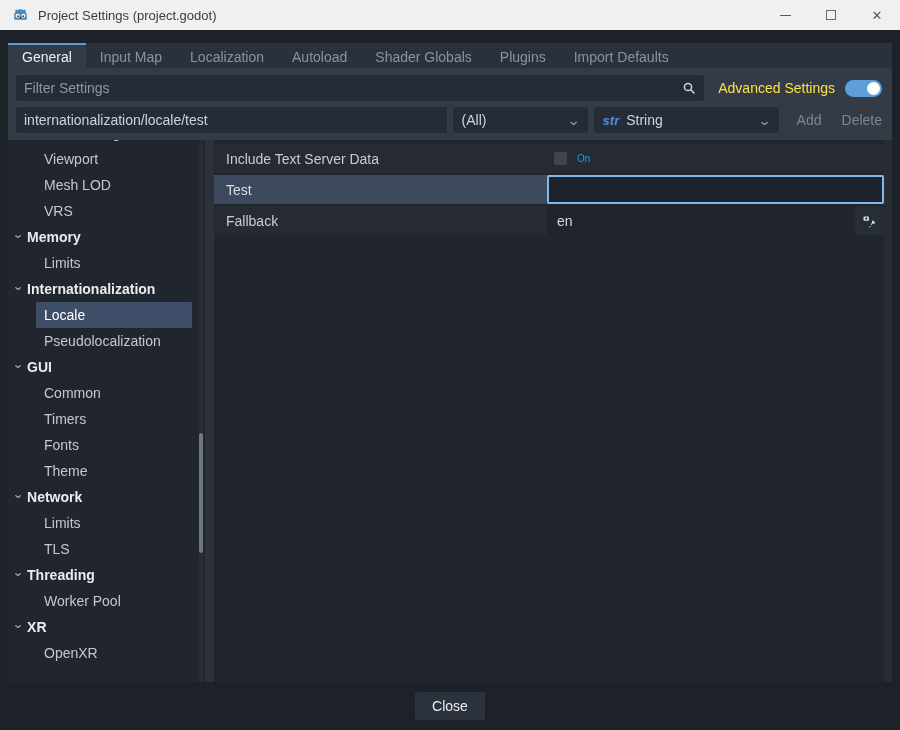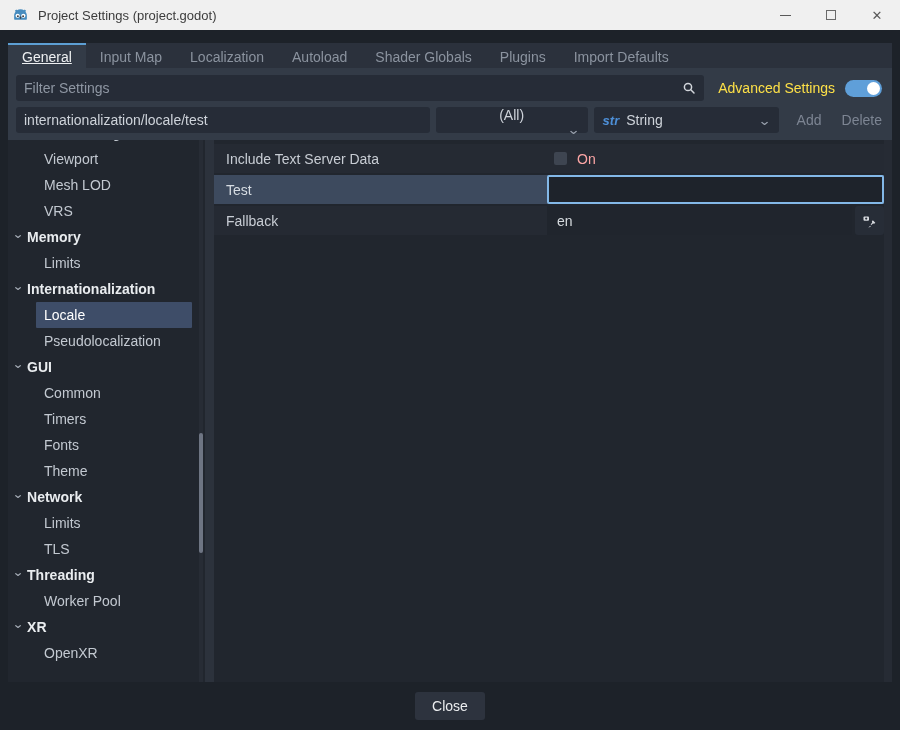--- a/index.html
+++ b/index.html
@@ -14,34 +14,34 @@
   .titlebar{height:30px;flex:0 0 30px;background:#f0f0f0;display:flex;align-items:center;padding-left:12px;}
   .godot-icon{width:17px;height:17px;margin-right:9px;flex:0 0 auto;}
   .title-text{font-size:13px;color:#3c3c3c;}
   .win-controls{margin-left:auto;display:flex;height:100%;}
   .win-btn{width:46px;display:flex;align-items:center;justify-content:center;color:#5a5a5a;font-size:13px;}
   .min-glyph{width:11px;height:1px;background:#5a5a5a;display:inline-block;}
   .max-glyph{width:10px;height:10px;border:1px solid #6a6a6a;display:inline-block;}
   
   .tabstrip{margin:13px 8px 0;height:25px;flex:0 0 25px;background:#2b313c;display:flex;}
   .tab{padding:0 14px;display:flex;align-items:center;font-size:14px;color:#8b939f;border-top:2px solid transparent;cursor:default;}
-  .tab.active{background:#333b47;color:#edeff1;border-top-color:#5d9fd4;text-decoration:underline;}
+  .tab.active{background:#333b47;color:#edeff1;border-top-color:#5d9fd4;}
   
   .header{margin:0 8px;flex:0 0 72px;background:#333b47;padding:7px 8px 7px;}
   .filter-row{display:flex;align-items:center;height:26px;}
   .search-box{flex:1;height:26px;background:#262c37;border-radius:3px;display:flex;align-items:center;padding-right:8px;}
   .search-box input{flex:1;background:transparent;border:none;outline:none;color:#ced3da;font-size:14px;padding:0 8px;font-family:inherit;min-width:0;}
   ::placeholder{color:#8f97a3;opacity:1;}
   .advanced-label{color:#fde047;font-size:14px;margin:0 10px 0 14px;white-space:nowrap;}
   .toggle{width:37px;height:17px;background:#5f9fd9;border-radius:9px;position:relative;margin-right:2px;flex:0 0 auto;}
   .toggle .knob{position:absolute;right:2px;top:2px;width:13px;height:13px;border-radius:50%;background:#ffffff;}
   .prop-row{display:flex;align-items:center;margin-top:6px;height:26px;}
   .prop-input{flex:1;height:26px;background:#262c37;border-radius:3px;border:none;outline:none;color:#ced3da;font-size:14px;padding:0 8px;font-family:inherit;min-width:0;}
   .dropdown{height:26px;background:#262c37;border-radius:3px;display:flex;align-items:center;padding:0 9px;font-size:14px;color:#ced3da;margin-left:6px;}
-  .dd-all{width:152px;flex-direction:column;}
+  .dd-all{width:135px;}
   .dd-type{width:185px;}
   .chev{margin-left:auto;color:#99a1ad;font-size:13px;line-height:1;display:inline-block;transform:scaleX(1.25);}
   .str-badge{color:#4d8fd7;font-style:italic;font-weight:bold;font-size:13px;margin-right:7px;}
   .bar-btn{font-size:14px;color:#7d8593;margin-left:18px;white-space:nowrap;}
   .bar-btn.delete{margin-left:20px;margin-right:2px;}
   
   .body-row{margin:0 8px;flex:0 0 542px;display:flex;overflow:hidden;}
   .sidebar{width:197px;flex:0 0 197px;background:#21262e;position:relative;overflow:hidden;}
   .tree-section{height:26px;display:flex;align-items:center;padding-left:5px;color:#e9ecef;font-weight:bold;font-size:14px;}
   .tchev{color:#a7aeb8;font-weight:normal;font-size:12px;margin-right:4px;display:inline-block;transform:translateY(-3px) scaleX(1.2);}
@@ -55,21 +55,21 @@
   .sb-scroll-thumb{position:absolute;right:2px;top:293px;width:4px;height:120px;background:#6e7583;border-radius:2px;}
   .splitter{width:9px;flex:0 0 9px;background:#2c323c;}
   .main{flex:1;background:#21262e;position:relative;padding:4px 8px 0 0;}
   .vscroll-track{position:absolute;right:0;top:0;bottom:0;width:8px;background:#262b34;}
   .prow{display:flex;height:29px;margin-bottom:2px;}
   .plabel{width:333px;flex:0 0 333px;padding-left:12px;display:flex;align-items:center;font-size:14px;color:#c8cdd4;background:#252a33;white-space:nowrap;overflow:hidden;}
   .peditor{flex:1;display:flex;align-items:center;background:#252a33;}
   .prow.highlight .plabel{background:#3d4a5e;color:#d6dce2;}
   .prow.highlight .peditor{background:#3d4a5e;padding:0;}
   .checkbox{width:13px;height:13px;background:#3e4551;border-radius:2px;margin:0 10px 0 7px;flex:0 0 auto;}
-  .on-label{font-size:14px;color:#fca5a5;}
+  .on-label{font-size:10px;color:#0ea5e9;}
   .test-input{width:100%;height:29px;border:2px solid #83b8e8;background:#1e232b;border-radius:2px;outline:none;color:#dfe3e8;font-size:14px;padding:0 8px;font-family:inherit;}
   .peditor.fallback{background:transparent;gap:3px;}
   .en-box{flex:1;height:29px;background:#20252d;display:flex;align-items:center;padding-left:10px;font-size:14px;color:#d5dade;}
   .pin-btn{width:29px;height:29px;background:#272d37;border-radius:3px;display:flex;align-items:center;justify-content:center;flex:0 0 auto;}
   
   .footer{flex:1;display:flex;align-items:center;justify-content:center;}
   .close-btn{background:#2d333e;border:none;color:#ebedef;font-size:14px;padding:6px 17px;border-radius:3px;font-family:inherit;cursor:default;}
 </style>
 </head>
 <body>

